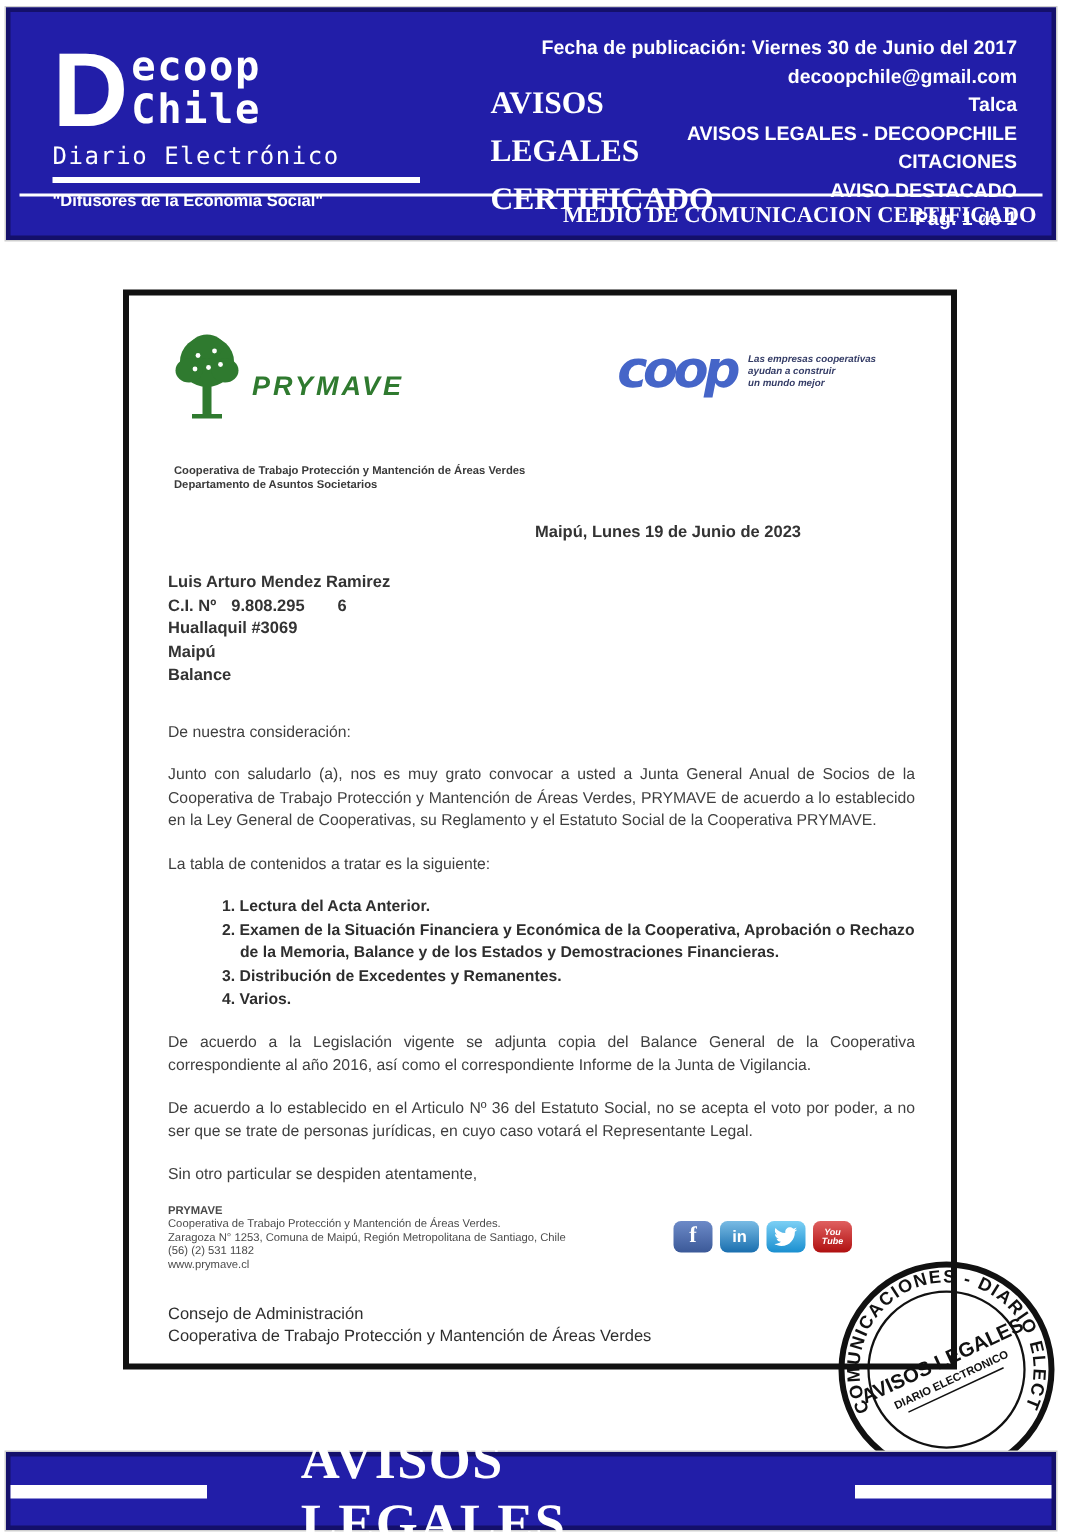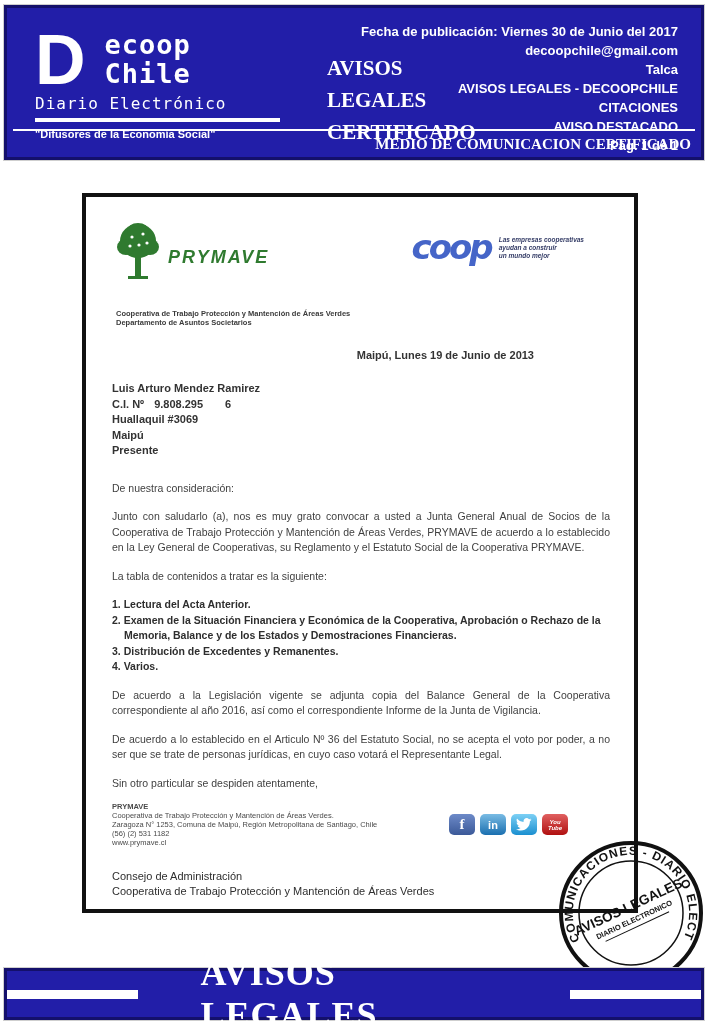--- a/index.html
+++ b/index.html
@@ -5,21 +5,21 @@
   * { margin:0; padding:0; box-sizing:border-box; }
   html,body { width:710px; height:1024px; background:#ffffff; font-family:"Liberation Sans",sans-serif; position:relative; overflow:hidden; }
 
   
   .header { position:absolute; left:4px; top:5px; width:700px; height:155px;
             background:#221ea8; border:3px solid #14106b; box-shadow:0 0 0 1px #cfcfcf; }
   .logo-area { position:absolute; left:28px; top:22px; color:#fff; }
   .brand { display:flex; align-items:flex-start; line-height:1; }
   .brand-d { font-size:70px; font-weight:bold; font-family:"Liberation Sans",sans-serif; line-height:0.88; }
   .brand-col { display:flex; flex-direction:column; margin-left:2px; }
-  .brand-line { font-family:"DejaVu Sans Mono",monospace; font-weight:bold; font-size:27px; line-height:29px; letter-spacing:1px;margin-left:17px; }
+  .brand-line { font-family:"DejaVu Sans Mono",monospace; font-weight:bold; font-size:27px; line-height:29px; letter-spacing:1px; }
   .diario { font-family:"DejaVu Sans Mono",monospace; font-size:16px; margin-top:2px; letter-spacing:1px; }
   .logo-underline { width:245px; height:4px; background:#fff; margin-top:5px; }
   .slogan { font-size:11px; font-weight:bold; margin-top:6px; }
   .section-title { position:absolute; left:320px; top:44px; color:#fff;
                    font-family:"Liberation Serif",serif; font-weight:bold; }
   .section-title div { font-size:21px; line-height:32px; }
   .header-meta { position:absolute; right:23px; top:14px; text-align:right; color:#fff;
                  font-size:13px; font-weight:bold; line-height:19px; }
   .header-divider { position:absolute; left:6px; right:6px; bottom:26px; height:2px; background:#fff; }
   .certified { position:absolute; right:10px; bottom:4px; color:#fff;
@@ -35,21 +35,21 @@
   .coop-word { color:#4565c8; font-family:"DejaVu Sans",sans-serif; font-weight:bold; font-size:34px; letter-spacing:-3px; line-height:26px; }
   .coop-tagline { margin-left:8px; font-size:6.5px; line-height:8px; color:#343c66; font-weight:bold; padding-top:3px; }
   .prymave-sub { font-size:7.5px; font-weight:bold; color:#3a3a3a; line-height:9px; margin-left:8px; }
   .date-line { text-align:right; padding-right:78px; font-weight:bold; font-size:11px; color:#333; margin-top:22px; }
   .recipient { margin-top:20px; margin-left:4px; font-weight:bold; font-size:11px; color:#333; line-height:15.5px; }
   .ci-line .ci-num { margin-left:10px; }
   .ci-line .ci-dv { margin-left:22px; }
   .body-text { margin-left:4px; margin-right:2px; }
   .body-text p { font-size:10.5px; color:#3f3f3f; text-align:justify; margin-top:13px; line-height:15.5px; }
   .greeting { margin-top:22px !important; }
-  .agenda { margin-top:13px; }
+  .agenda { margin-top:13px;margin-left:36px; }
   .agenda div { font-size:10.5px; font-weight:bold; color:#2e2e2e; line-height:15.5px;
                 text-indent:-12px; padding-left:12px; }
   .signature { margin-top:78px; margin-left:4px; font-weight:normal; font-size:11px; color:#2e2e2e; line-height:15px; }
   .small-print { position:absolute; left:26px; bottom:62px; font-size:7.5px; color:#4a4a4a; line-height:9px; }
   .small-print .sp-first { font-weight:bold; }
   .social-row { position:absolute; right:66px; bottom:74px; display:flex; gap:5px; }
   .social-icon { width:26px; height:21px; border-radius:5px; color:#fff; display:flex;
                  align-items:center; justify-content:center; font-weight:bold; }
   .icon-facebook { background:linear-gradient(#6d8ac8,#3b5998); font-family:"Liberation Serif",serif; font-size:15px; }
   .icon-linkedin { background:linear-gradient(#79bbe4,#1a6faf); font-size:11px; }
@@ -134,30 +134,30 @@
         <div>ayudan a construir</div>
         <div>un mundo mejor</div>
       </span>
     </div>
   </div>
   <div class="prymave-sub">
     <div>Cooperativa de Trabajo Protección y Mantención de Áreas Verdes</div>
     <div>Departamento de Asuntos Societarios</div>
   </div>
 
-  <div class="date-line">Maipú, Lunes 19 de Junio de 2013</div>
+  <div class="date-line">Maipú, Lunes 19 de Junio de 2023</div>
 
   <div class="recipient">
     <div>Luis Arturo Mendez Ramirez</div>
     <div class="ci-line">
       <span>C.I. Nº</span><span class="ci-num">9.808.295</span><span class="ci-dv">6</span>
     </div>
     <div>Huallaquil #3069</div>
     <div>Maipú</div>
-    <div>Presente</div>
+    <div>Balance</div>
   </div>
 
   <div class="body-text">
     <p class="greeting">De nuestra consideración:</p>
     <p>Junto con saludarlo (a), nos es muy grato convocar a usted a Junta General Anual de Socios de la Cooperativa de Trabajo Protección y Mantención de Áreas Verdes, PRYMAVE  de acuerdo a lo establecido en la Ley General de Cooperativas, su Reglamento y el Estatuto Social de la Cooperativa PRYMAVE.</p>
     <p>La tabla de contenidos a tratar es la siguiente:</p>
     <div class="agenda">
       <div>1. Lectura del Acta Anterior.</div>
       <div>2. Examen de la Situación Financiera y Económica de la Cooperativa, Aprobación o Rechazo de la Memoria, Balance y de los Estados y Demostraciones Financieras.</div>
       <div>3. Distribución de Excedentes y Remanentes.</div>

